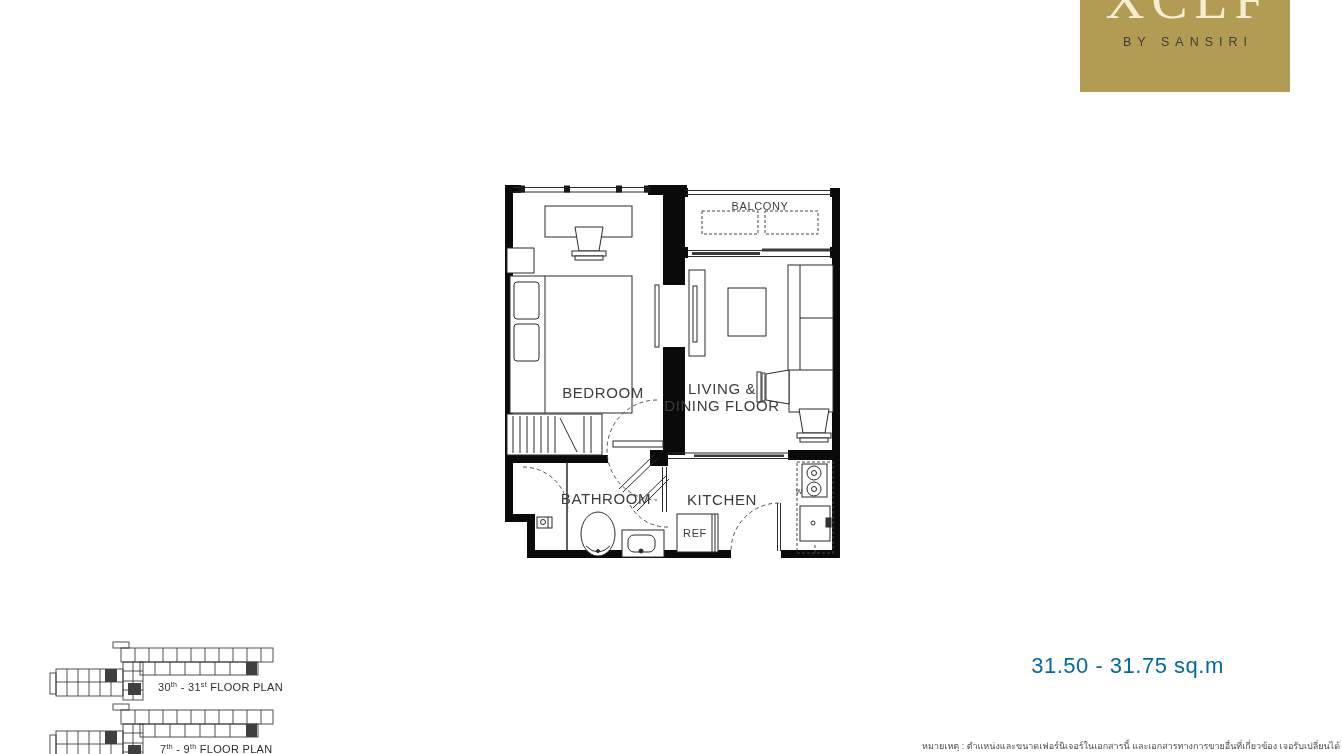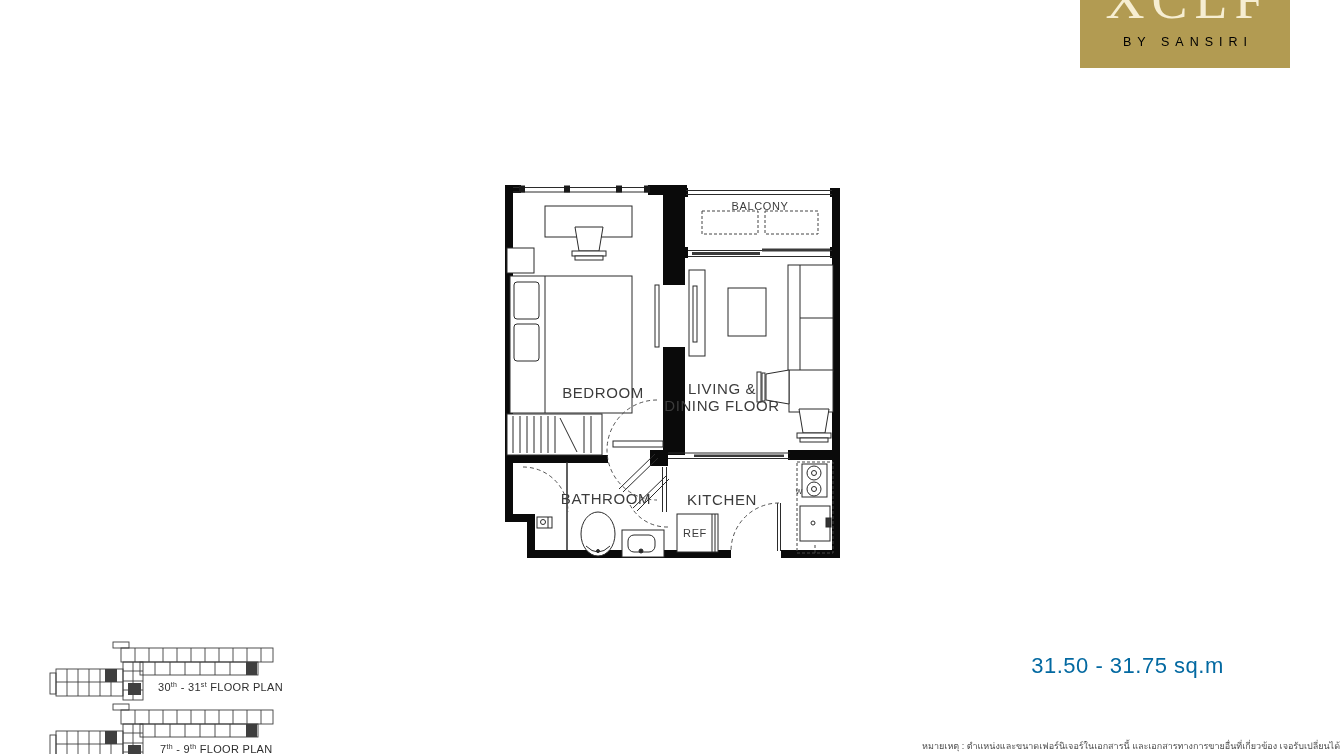--- a/index.html
+++ b/index.html
@@ -2,25 +2,25 @@
 <html><head>
 <meta charset="utf-8">
 <style>
   html,body{margin:0;padding:0;}
   body{
     width:1342px;height:754px;position:relative;overflow:hidden;
     background:#ffffff;font-family:"Liberation Sans", sans-serif;
   }
   .abs{position:absolute;}
   
-  .logo{position:absolute;left:1080px;top:0;width:210px;height:68px;
+  .logo{position:absolute;left:1080px;top:0;width:210px;height:92px;
         background:#b29b52;overflow:hidden;text-align:center;}
   .logo-wordmark{font-family:"Liberation Serif", serif;font-size:54px;line-height:54px;
         color:#f6eed2;letter-spacing:7px;padding-left:7px;margin-top:-27px;white-space:nowrap;}
-  .logo-tagline{font-size:12.5px;letter-spacing:6px;color:#000000;margin-top:8px;
+  .logo-tagline{font-size:12.5px;letter-spacing:6px;color:#404040;margin-top:8px;
         font-weight:500;padding-left:6px;white-space:nowrap;}
   
   .plan-label{position:absolute;transform:translate(-50%,-50%);
         font-size:15px;color:#3c3c3c;letter-spacing:0.6px;white-space:nowrap;text-align:center;line-height:1.15;}
   .plan-label.small{font-size:11px;}
   .plan-label.tiny{font-size:7px;letter-spacing:0;}
   
   .unit-info{position:absolute;left:1015px;top:648px;width:225px;text-align:center;color:#2a2a2a;}
   .unit-code{font-size:44px;line-height:44px;font-weight:400;letter-spacing:1px;}
   .unit-area{font-size:22px;line-height:24px;color:#0369a1;margin-top:6px;letter-spacing:0.5px;}

